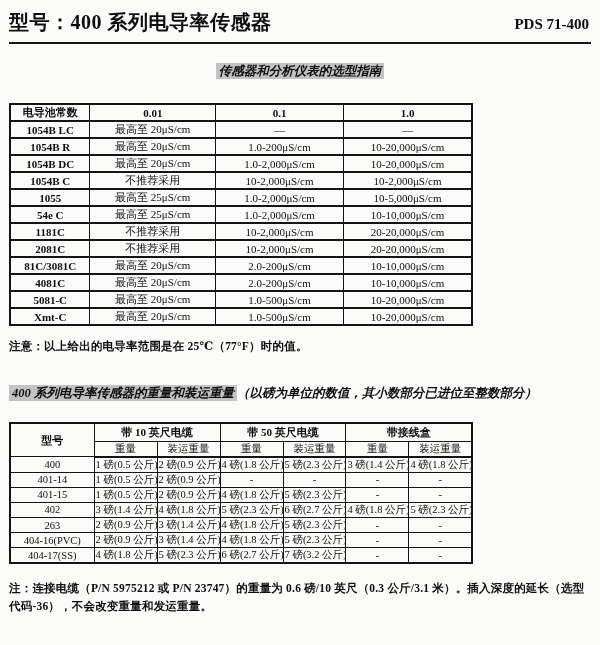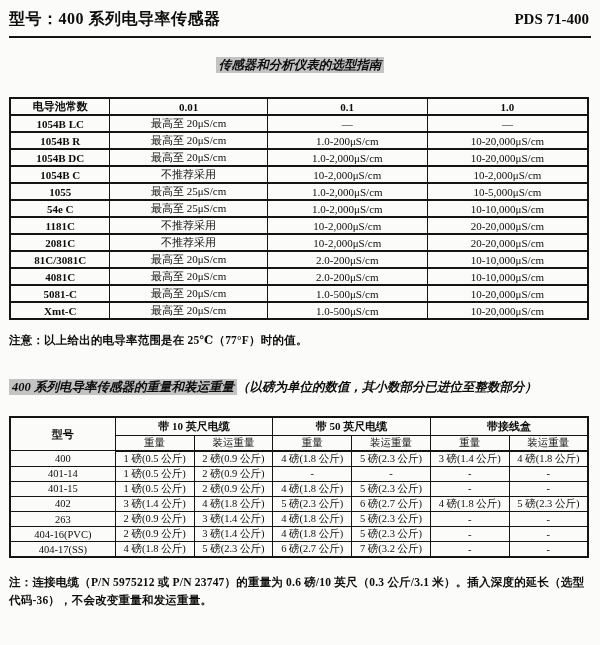--- a/index.html
+++ b/index.html
@@ -7,38 +7,38 @@
   body {
     background: #fbfbf9;
     color: #0d0d0d;
     font-family: "Liberation Serif", "DejaVu Serif", serif;
     overflow: hidden;
   }
   .page { width: 600px; height: 645px; padding: 9px 9px 0 9px; }
 
   
   .titlebar { display: flex; justify-content: space-between; align-items: baseline; padding: 0 2px 0 0; }
-  .doc-title { font-size: 16px; font-weight: bold; letter-spacing: 0.5px; }
+  .doc-title { font-size: 20px; font-weight: bold; letter-spacing: 0.5px; }
   .doc-number { font-size: 15px; font-weight: bold; }
   .rule { border: 0; border-top: 2.2px solid #141414; margin-top: 6px; }
 
   
   .center-heading { text-align: center; margin-top: 17px; }
   .hl {
     background: #c3c3c3;
     font-weight: bold; font-style: italic;
     font-size: 12.5px;
     padding: 1px 3px;
     margin-top: 26px;
   }
   .heading2 { margin-top: 31px; font-size: 12.5px; }
   .heading2 .rest { font-style: italic; font-weight: bold; background: none; padding-left: 0; }
 
   
-  table { border-collapse: collapse; width: 580px; table-layout: fixed; margin-top: 23px; padding-left: 8px; }
+  table { border-collapse: collapse; width: 464px; table-layout: fixed; margin-top: 23px; padding-left: 8px; }
   td { text-align: center; vertical-align: middle; overflow: hidden; white-space: nowrap; }
 
   .t1 { border: 2.4px solid #141414; }
   .t1 td {
     border: 1px solid #141414;
     border-top-width: 2px; border-bottom-width: 2px;
     height: 14.8px;
     font-size: 11px;
     padding: 0 2px;
   }

